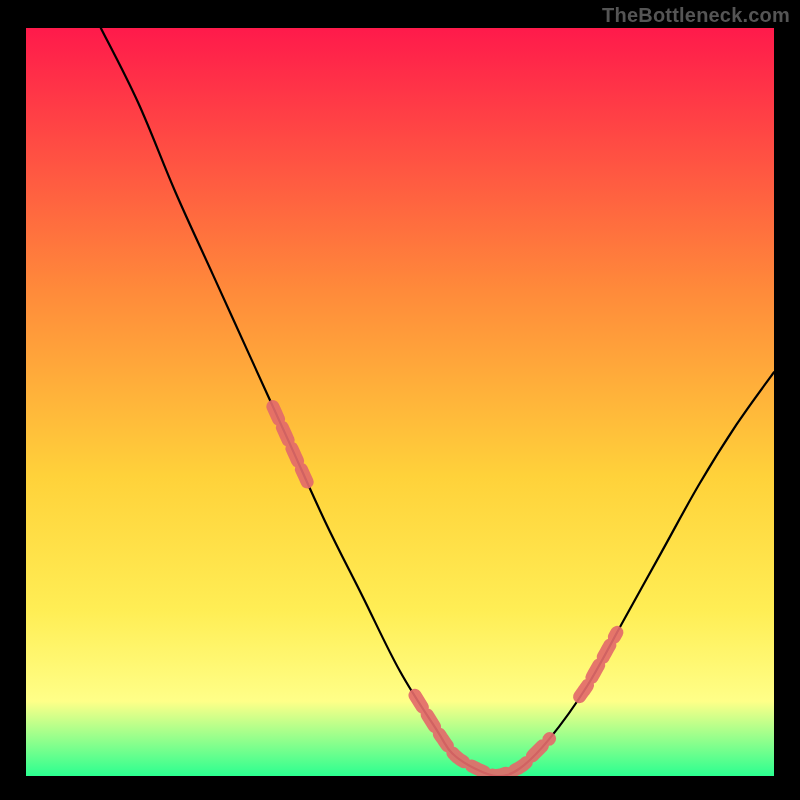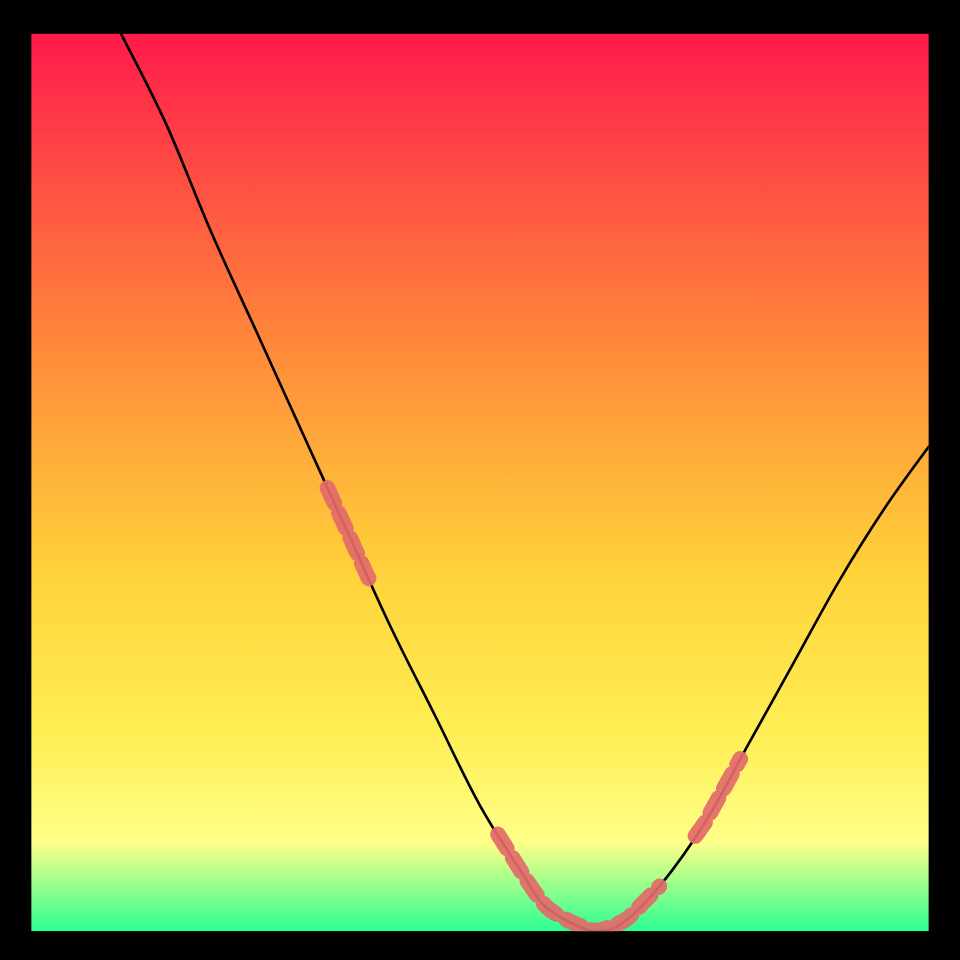--- a/index.html
+++ b/index.html
@@ -37,20 +37,21 @@
     height: 748px;
   }
   svg {
     display: block;
   }
 </style>
 </head>
 <body>
 
 <div class="frame">
+  <div class="watermark">TheBottleneck.com</div>
 
   <div class="plot-wrap">
     <svg id="plot-svg" viewBox="0 0 748 748" width="748" height="748" preserveAspectRatio="none">
       <defs>
         <linearGradient id="bg-grad" x1="0" y1="0" x2="0" y2="1">
           <stop id="g0" offset="0%" stop-color="#ff1a4b"></stop>
           <stop id="g1" offset="35%" stop-color="#ff8a3a"></stop>
           <stop id="g2" offset="60%" stop-color="#ffd23a"></stop>
           <stop id="g3" offset="78%" stop-color="#ffee55"></stop>
           <stop id="g4" offset="90%" stop-color="#ffff88"></stop>

